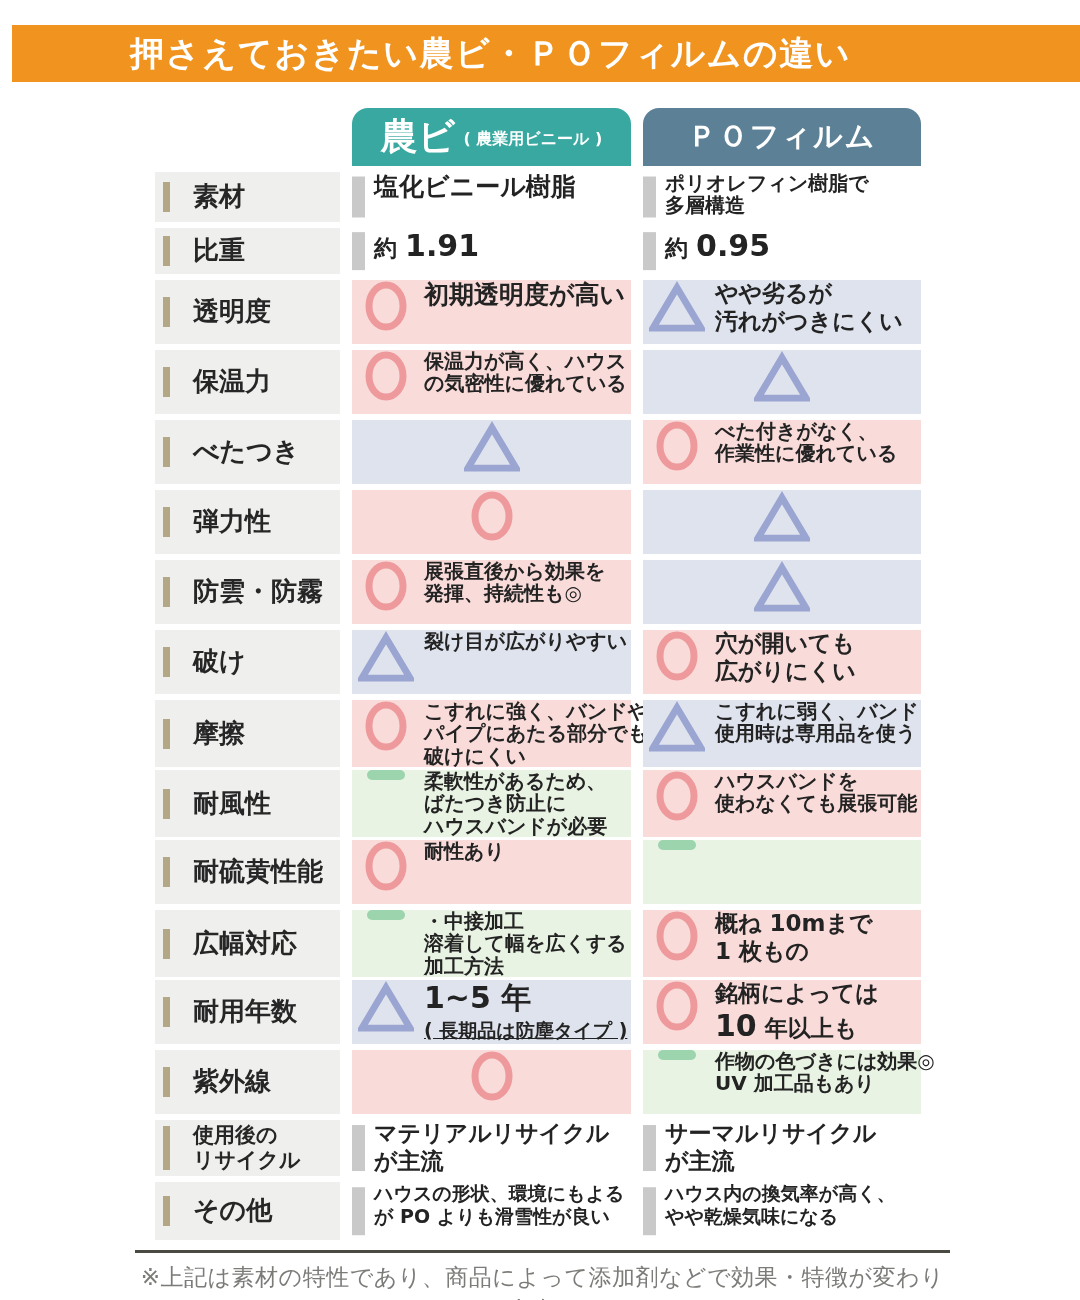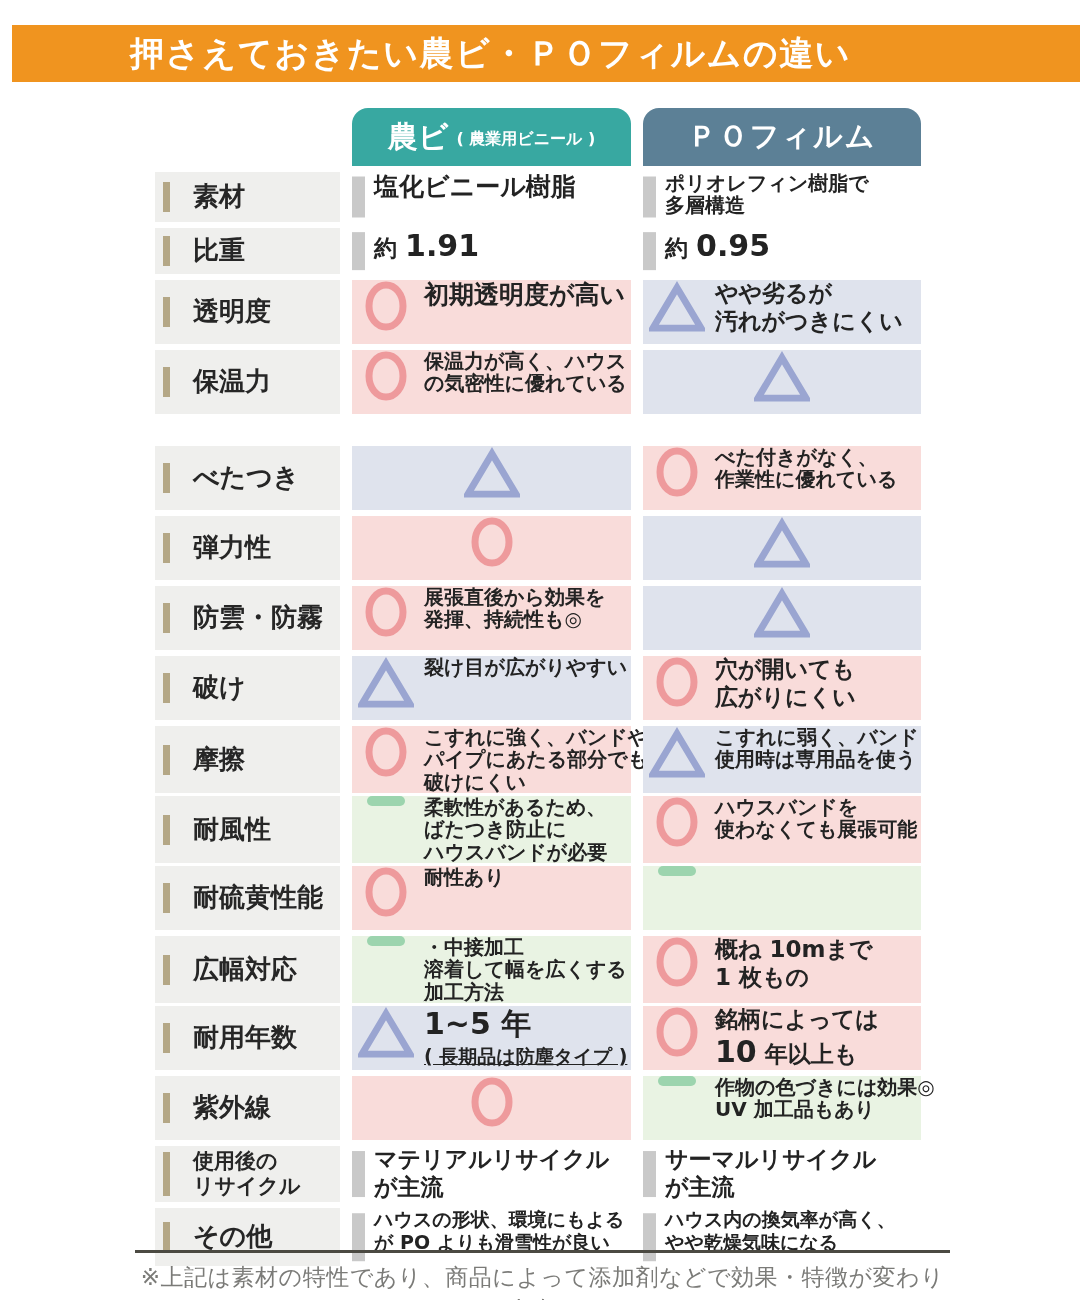--- a/index.html
+++ b/index.html
@@ -12,21 +12,21 @@
   .banner-title{color:#fff;font-size:34px;font-weight:bold;margin-left:118px;letter-spacing:1.5px;}
 
   
   .table{position:absolute;left:155px;top:108px;width:767px;display:flex;flex-direction:column;gap:6px;}
   #rows{display:flex;flex-direction:column;gap:6px;}
   .hrow,.row{display:grid;grid-template-columns:185px 279px 278px;column-gap:12px;}
   .hrow{height:58px;}
   .col-head{border-radius:16px 16px 0 0;color:#fff;display:flex;align-items:center;justify-content:center;}
   .col-head.nobi{background:var(--nobi-teal);gap:8px;}
   .col-head.po{background:var(--po-slate);}
-  .nobi-main{font-size:30px;font-weight:bold;text-align:center;}
+  .nobi-main{font-size:37px;font-weight:bold;text-align:center;}
   .nobi-sub{font-size:16px;font-weight:bold;margin-top:4px;}
   .po-main{font-size:29px;font-weight:bold;letter-spacing:2px;}
 
   .label-cell{background:var(--label-bg);position:relative;display:flex;align-items:center;
               padding-left:38px;font-weight:bold;font-size:26px;color:#262626;}
   .label-bar{position:absolute;left:8px;top:50%;transform:translateY(-50%);
              width:7px;height:30px;background:var(--label-bar);}
   .label-bar.tall{height:44px;}
   .label-cell.two{font-size:21px;}
   .label-line{line-height:1.2;}
@@ -168,21 +168,21 @@
             </div>
           </div>
           <div class="cell fair solo">
             <div class="icon-box">
               <svg width="58" height="54" viewBox="0 0 58 54">
                 <path class="tri" d="M29 7 L54 49 L4 49 Z"></path>
               </svg>
             </div>
           </div>
         </div>
-        <div class="row" style="height: 64px; margin-top: 26px;">
+        <div class="row" style="height: 64px;">
           <div class="label-cell">
             <div class="label-bar"></div>
             <div class="label-text">
               <div class="label-line">べたつき</div>
             </div>
           </div>
           <div class="cell fair solo">
             <div class="icon-box">
               <svg width="58" height="54" viewBox="0 0 58 54">
                 <path class="tri" d="M29 7 L54 49 L4 49 Z"></path>

